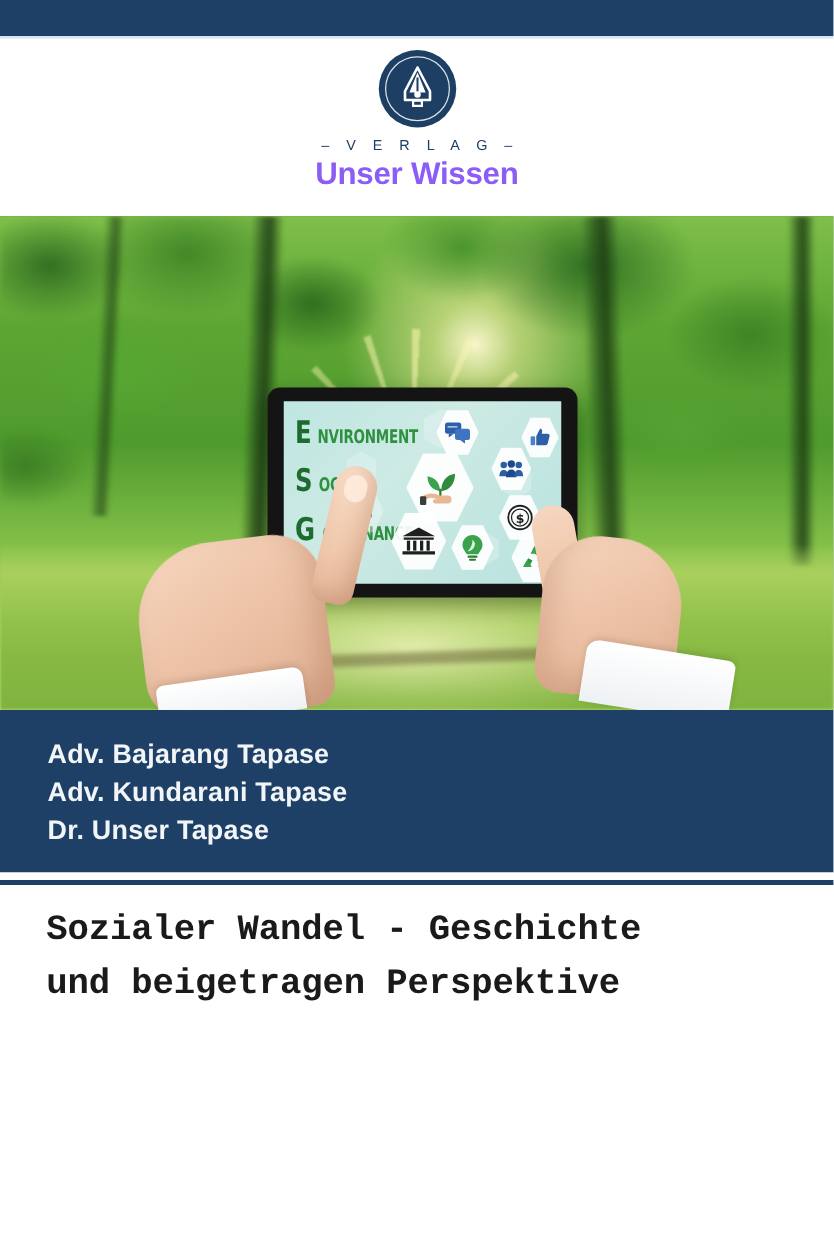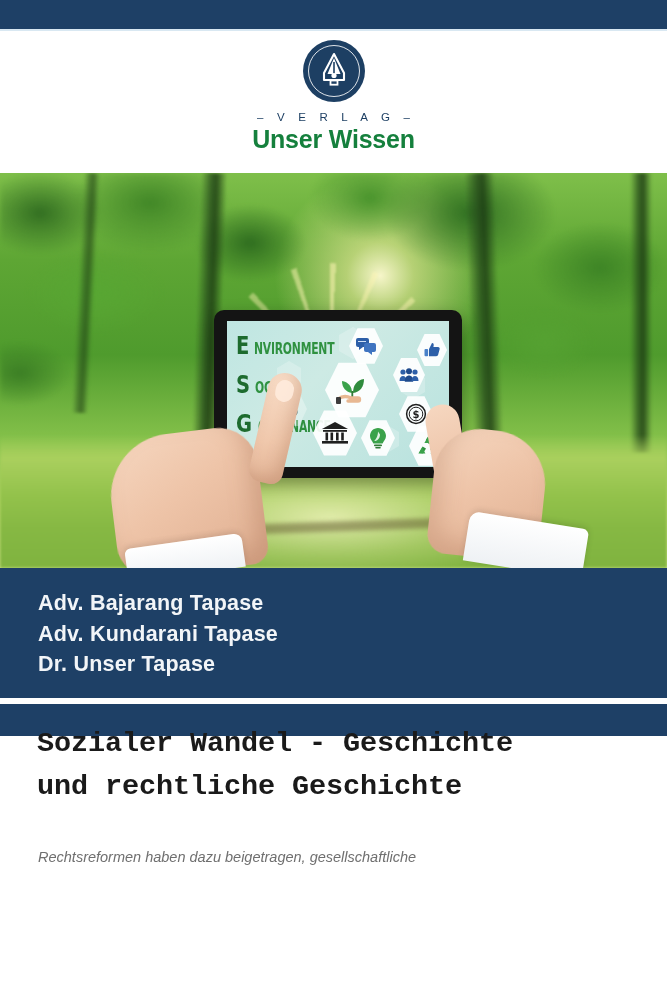--- a/index.html
+++ b/index.html
@@ -67,21 +67,21 @@
     letter-spacing: 5.2px;
     color: #1d3f63;
     font-weight: 500;
     white-space: nowrap;
     text-indent: 5px;
   }
   .logo-name {
     margin-top: 2px;
     font-size: 25px;
     font-weight: bold;
-    color: #15803d;
+    color: #8b5cf6;
     letter-spacing: -0.2px;
     white-space: nowrap;
   }
 
   
   .photo {
     position: absolute;
     left: 0; top: 173px;
     width: 667px; height: 395px;
     overflow: hidden;
@@ -284,21 +284,21 @@
   .cuff-right {
     left: 466px; top: 520px; width: 120px; height: 50px;
     border-radius: 10px 6px 0 0;
     transform: rotate(9deg);
   }
 
   
   .author-band {
     position: absolute;
     left: 0; top: 568px;
-    width: 667px; height: 168px;
+    width: 667px; height: 130px;
     background: #1e4066;
   }
   .author-list {
     position: absolute;
     left: 38px; top: 20px;
   }
   .author-name {
     font-size: 21.5px;
     font-weight: bold;
     color: #f2f5f8;
@@ -519,20 +519,19 @@
       <div class="author-name">Adv. Kundarani Tapase</div>
       <div class="author-name">Dr. Unser Tapase</div>
     </div>
   </div>
 
   <div class="sep-gap"></div>
   <div class="sep-line"></div>
 
   <div class="title-block">
     <div class="title-line">Sozialer Wandel - Geschichte</div>
-    <div class="title-line">und rechtliche Geschichte</div>
+    <div class="title-line">und beigetragen Perspektive</div>
   </div>
 
   <div class="subtitle-block">
-    <div class="subtitle-line">Rechtsreformen haben dazu beigetragen, gesellschaftliche</div>
   </div>
 
 </div>
 
 </body></html>

